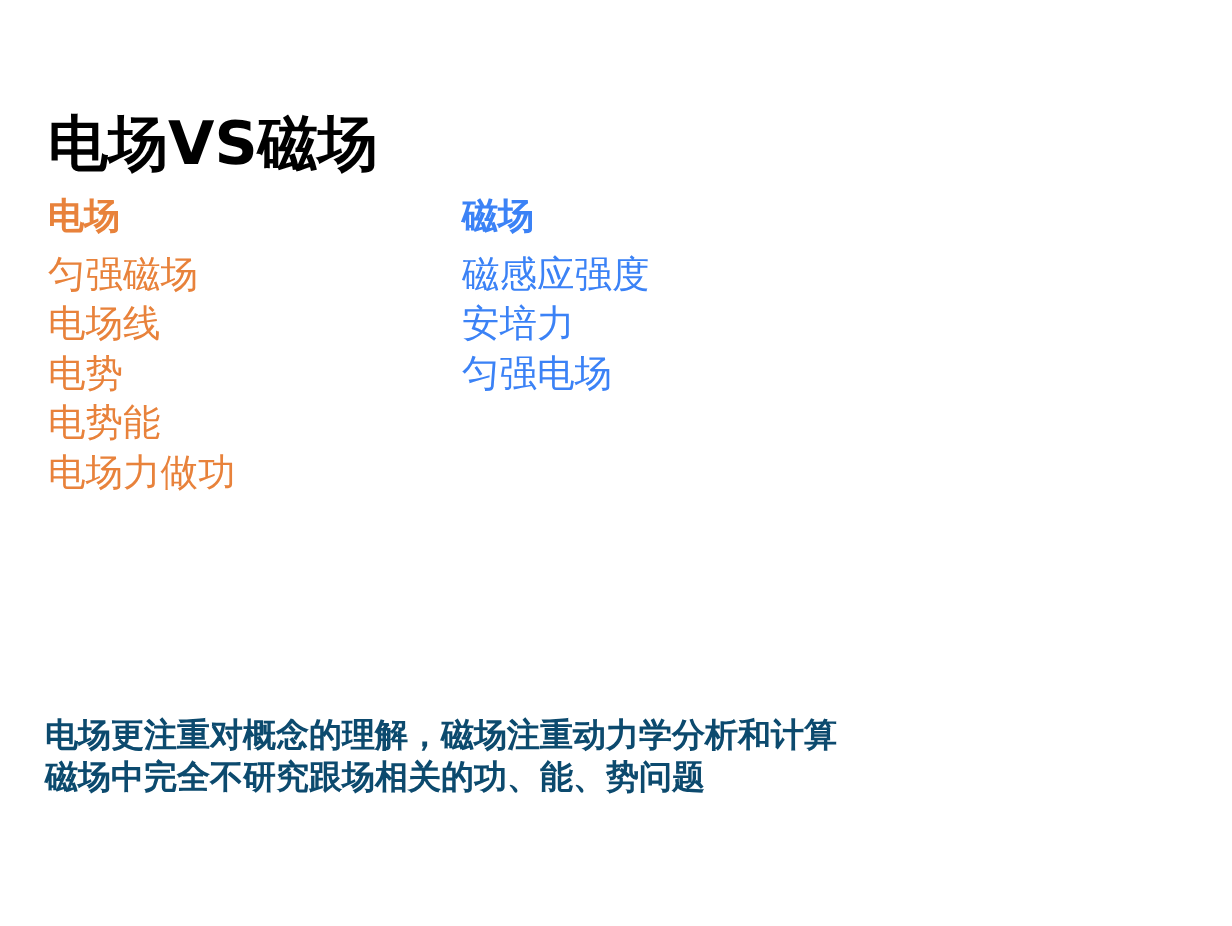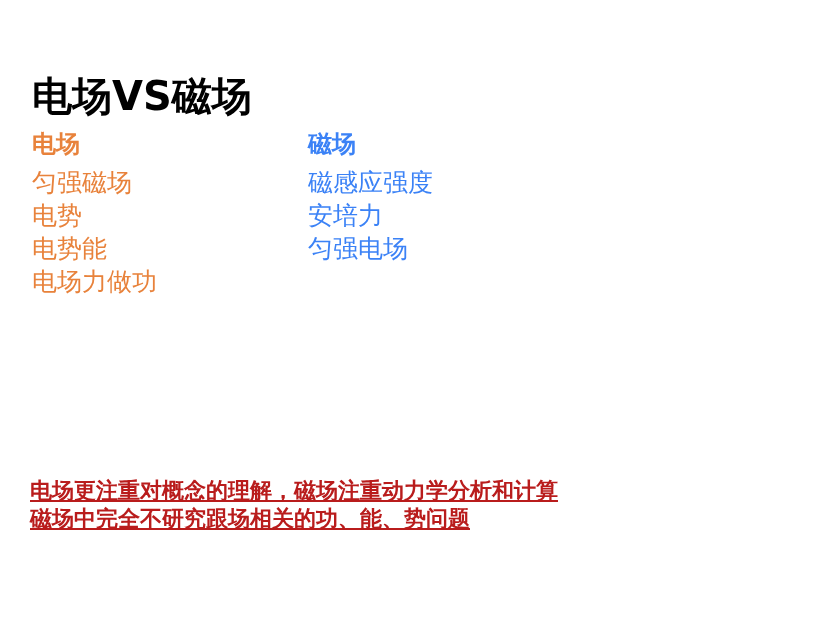--- a/index.html
+++ b/index.html
@@ -78,38 +78,38 @@
   .summary {
     position: absolute;
     left: 30px;
     top: 477px;
     width: 760px;
   }
   .summary-line {
     font-size: 22px;
     line-height: 28px;
     font-weight: bold;
-    color: #b91c1c;
+    color: #0c4a6e;
     white-space: nowrap;
-    text-decoration: underline;
   }
 </style>
 </head>
 <body>
 
 <div class="slide">
 
   <h1 class="slide-title">电场VS磁场</h1>
 
   <div class="columns">
 
     <div class="column column-electric">
       <div class="column-header color-electric">电场</div>
       <ul class="term-list">
         <li class="term-item color-electric">匀强磁场</li>
+        <li class="term-item color-electric">电场线</li>
         <li class="term-item color-electric">电势</li>
         <li class="term-item color-electric">电势能</li>
         <li class="term-item color-electric">电场力做功</li>
       </ul>
     </div>
 
     <div class="column column-magnetic">
       <div class="column-header color-magnetic">磁场</div>
       <ul class="term-list">
         <li class="term-item color-magnetic">磁感应强度</li>

